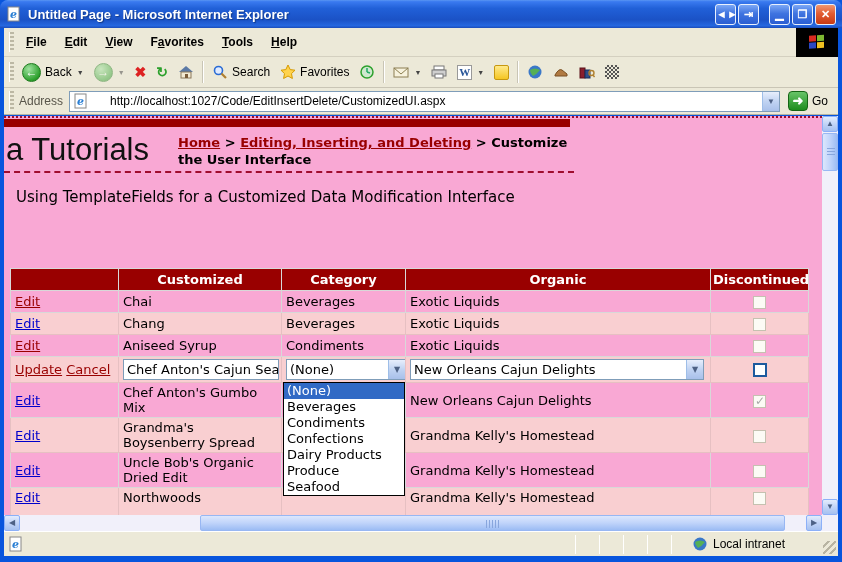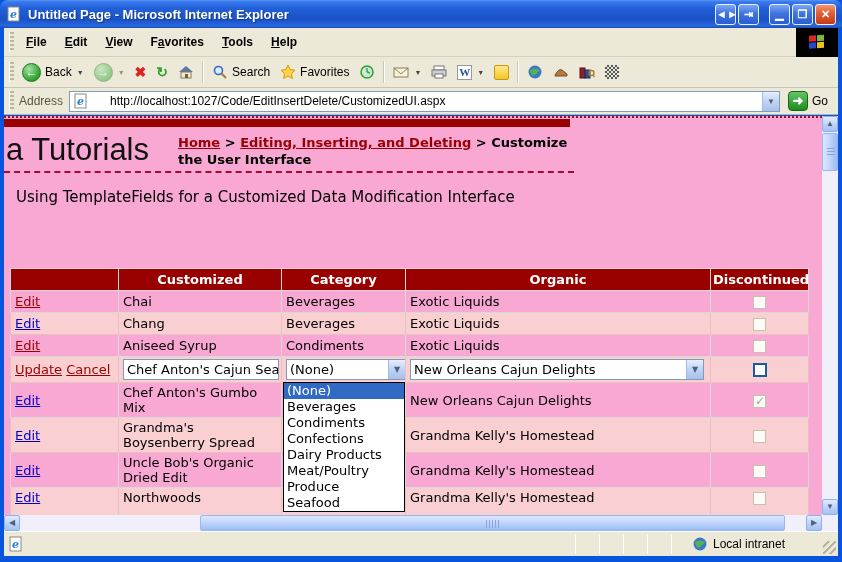--- a/index.html
+++ b/index.html
@@ -373,21 +373,20 @@
       </tr>
     </tbody>
       </table>
 
     <div class="ddl">
       <div class="ddl-item sel">(None)</div>
       <div class="ddl-item">Beverages</div>
       <div class="ddl-item">Condiments</div>
       <div class="ddl-item">Confections</div>
       <div class="ddl-item">Dairy Products</div>
-      <div class="ddl-item">Meat/Poultry</div>
       <div class="ddl-item">Produce</div>
       <div class="ddl-item">Seafood</div>
     </div>
 
     <div class="hscroll">
       <span class="sbtn" style="left:0;top:0;">◀</span>
       <span class="hthumb">
           <span class="hgrip"></span>
         </span>
       <span class="sbtn" style="left:802px;top:0;">▶</span>

